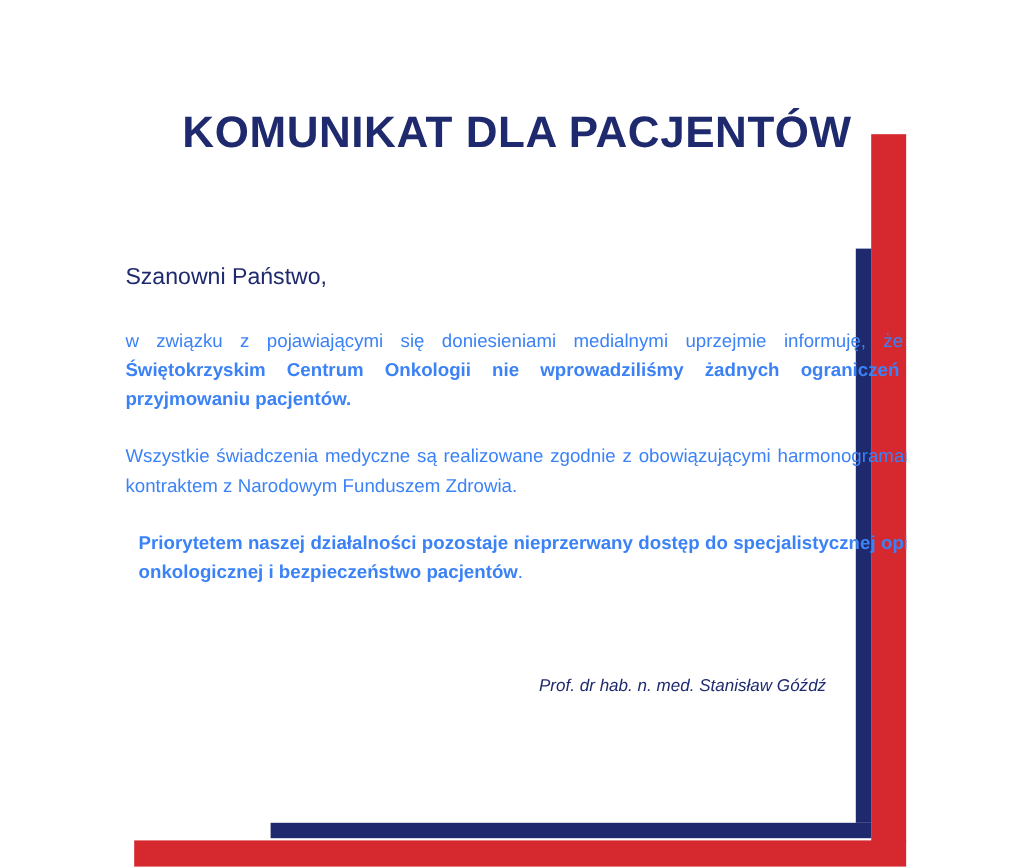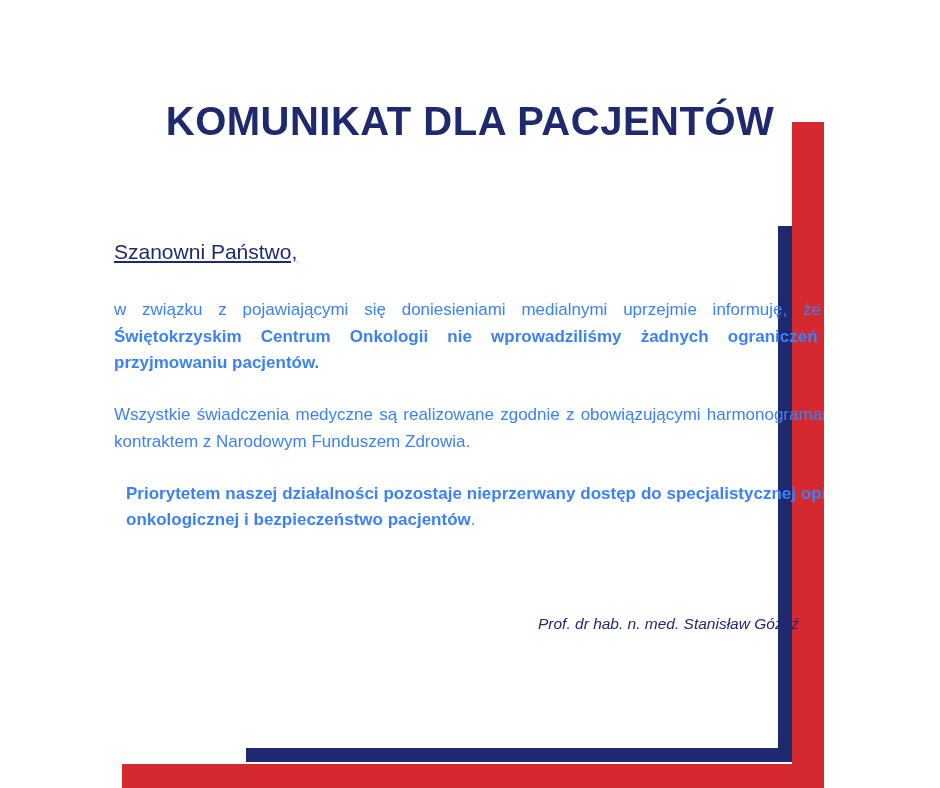--- a/index.html
+++ b/index.html
@@ -78,21 +78,20 @@
     top: 238px;
     width: 736px;
     color: #1f2a6e;
   }
 
   .salutation {
     font-size: 21px;
     color: #1f2a6e;
     margin: 0 0 32px 0;
     line-height: 1.3;
-    text-decoration: underline;
   }
 
   .para {
     font-size: 17px;
     line-height: 1.55;
     text-align: justify;
     margin: 0 0 26px 0;
     color: #3b82f6;
   }
   .para:last-of-type {
@@ -105,21 +104,20 @@
 
   .signature {
     position: absolute;
     left: 490px;
     top: 612px;
     width: 400px;
     font-style: italic;
     font-size: 15.5px;
     line-height: 1.6;
     color: #1f2a6e;
-    margin-left: 48px;
   }
   .signature div {
     white-space: nowrap;
   }
 </style>
 </head>
 <body>
 
 <div class="page">
 

